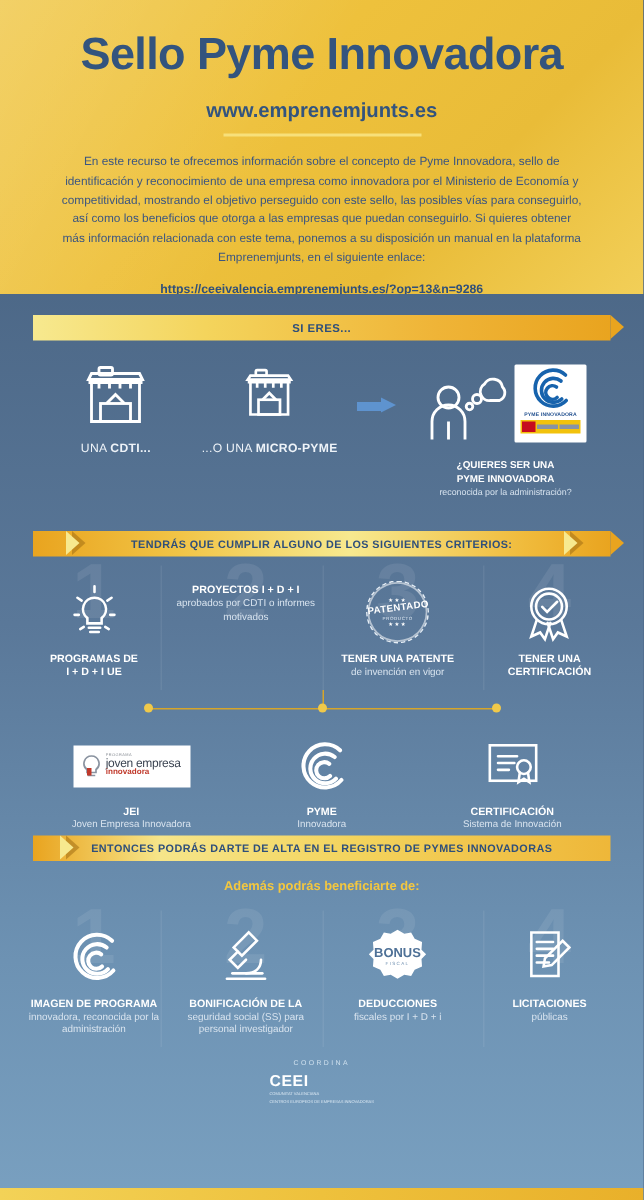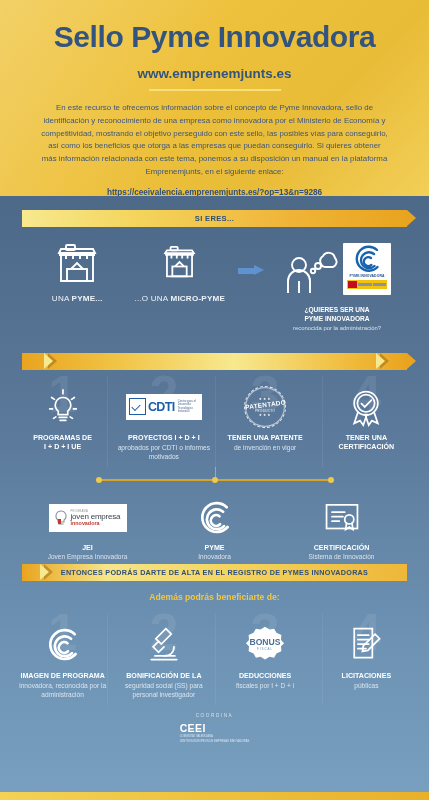--- a/index.html
+++ b/index.html
@@ -193,21 +193,21 @@
               <path d="M6 10h36l-2-4H8z"></path>
               <path d="M8 12v26h32V12"></path>
               <path d="M6 12h36"></path>
               <path d="M13 12v4M20 12v4M27 12v4M34 12v4"></path>
               <rect x="14" y="26" width="20" height="12"></rect>
               <path d="M18 26l6-6 6 6"></path>
             </g>
           </svg>
         </div>
         <div class="r1lab">
-          <span>UNA </span><b>PYME...</b>
+          <span>UNA </span><b>CDTI...</b>
         </div>
       </div>
 
       <div class="r1cell">
         <div class="icon-shop">
           <svg viewBox="0 0 48 42" width="43" height="38">
             <g fill="none" stroke="#fff" stroke-width="2">
               <rect x="14" y="4" width="8" height="4" rx="1"></rect>
               <path d="M8 11h32l-2-3H10z"></path>
               <path d="M10 13v24h28V13"></path>
@@ -274,20 +274,21 @@
       <div class="bg rev"></div>
       <div class="chev" style="left:26px">
           <i></i>
           <b></b>
         </div>
       <div class="chev" style="right:16px">
           <i></i>
           <b></b>
         </div>
       <div class="tip"></div>
+      <div class="txt small">TENDRÁS QUE CUMPLIR ALGUNO DE LOS SIGUIENTES CRITERIOS:</div>
     </div>
 
     <div class="four">
       <div class="sep" style="left:25%"></div>
       <div class="sep" style="left:50%"></div>
       <div class="sep" style="left:75%"></div>
 
       <div class="col">
         <div class="bigno">1</div>
         <div class="ico">
@@ -298,27 +299,20 @@
               <path d="M20 4v4M8 12l3 2M32 12l-3 2M6 24h3M31 24h3M10 34l2.5-1.6M30 34l-2.5-1.6"></path>
             </g>
           </svg>
         </div>
         <div class="t1">PROGRAMAS DE</div>
         <div class="t1" style="margin-top:0">I + D + I UE</div>
       </div>
 
       <div class="col">
         <div class="bigno">2</div>
-        <div class="ico">
-          <div class="cdti">
-            <div class="bx"></div>
-            <div class="wm">CDTI</div>
-            <div class="sub">Centro para el Desarrollo Tecnológico Industrial</div>
-          </div>
-        </div>
         <div class="t1">PROYECTOS I + D + I</div>
         <div class="t2">aprobados por CDTI o informes motivados</div>
       </div>
 
       <div class="col">
         <div class="bigno">3</div>
         <div class="ico">
           <div class="patb">
             <div class="stars">★★★</div>
             <div class="pw">PATENTADO</div>

